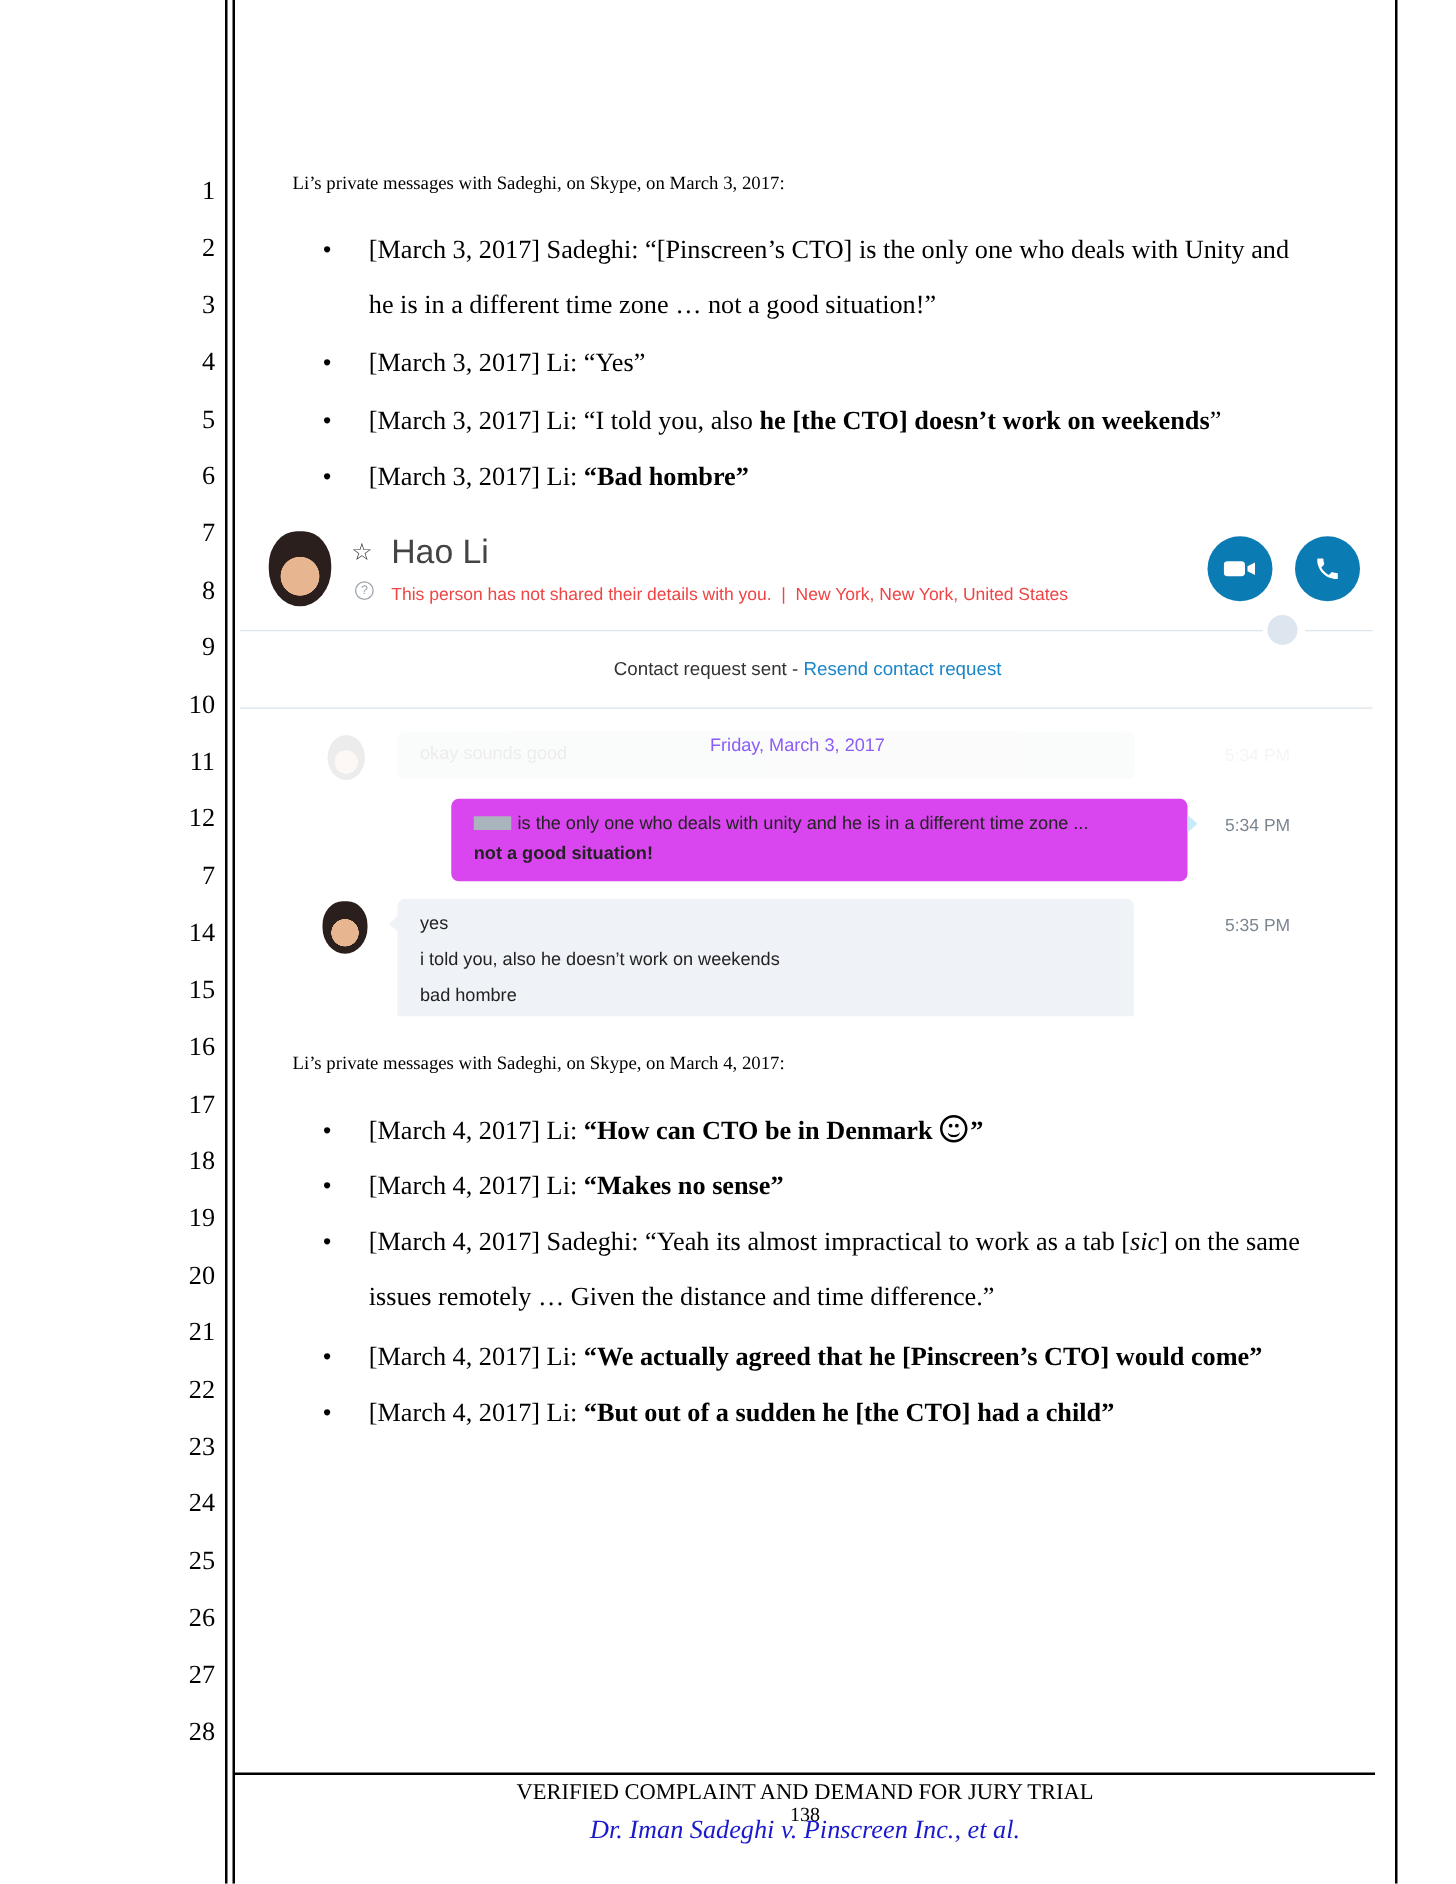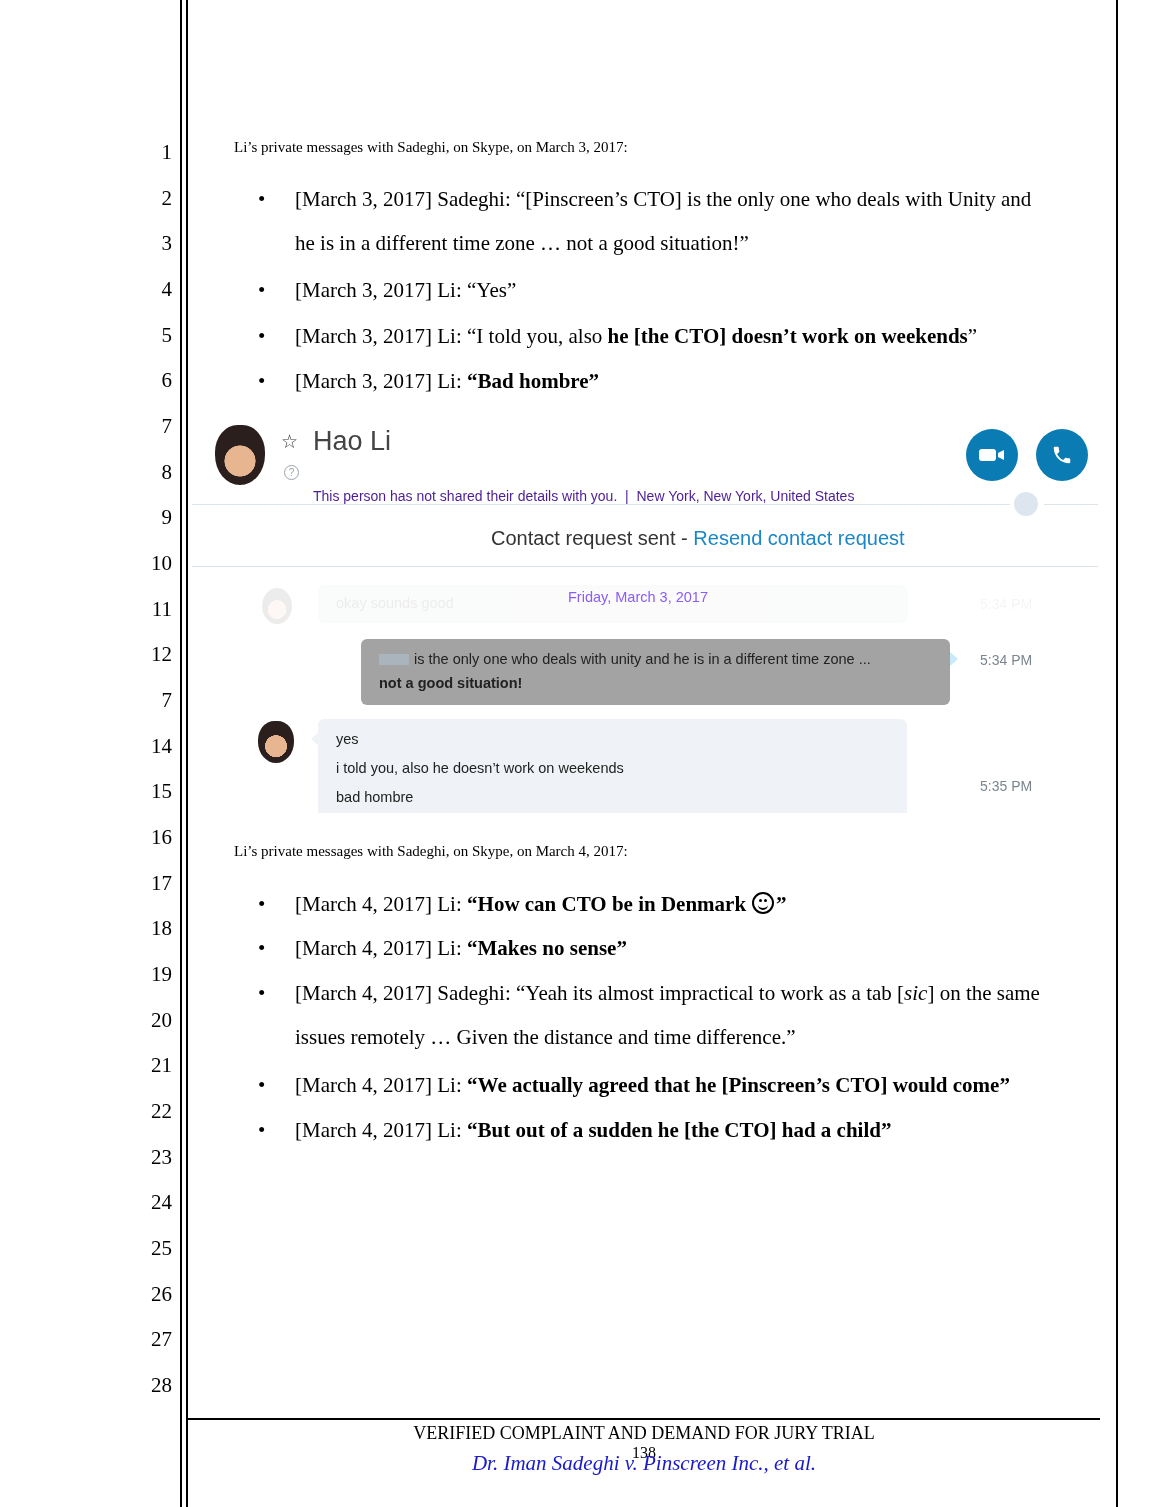--- a/index.html
+++ b/index.html
@@ -81,68 +81,68 @@
 
 <div class="bullet-row" style="top:369px">
   <span class="bullet-dot">•</span><span>[March 3, 2017] Li: </span><b>“Bad hombre”</b>
 </div>
 
 <div class="sk">
   <div class="avatar" style="left:215px;top:425px;width:50px;height:60px;border-radius:45% 45% 50% 50%;"></div>
   <div style="position:absolute;left:281px;top:430px;font-size:19px;color:#333;">☆</div>
   <div style="position:absolute;left:313px;top:426px;font-size:27px;color:#444;font-weight:300;">Hao Li</div>
   <div style="position:absolute;left:284px;top:465px;width:13px;height:13px;border:1.5px solid #9aa3ab;border-radius:50%;font-size:10px;line-height:13px;text-align:center;color:#9aa3ab;">?</div>
-  <div style="position:absolute;left:313px;top:488px;font-size:14px;color:#4c1d95;white-space:nowrap;">
+  <div style="position:absolute;left:313px;top:467px;font-size:14px;color:#ef4444;white-space:nowrap;">
     <span>This person has not shared their details with you.</span>&nbsp; <span>|</span> &nbsp;<span>New York, New York, United States</span>
   </div>
 
   <div class="circle-btn" style="left:966px;top:429px;">
     <svg width="26" height="16" viewBox="0 0 26 16">
         <rect x="0" y="2" width="17" height="12" rx="3" fill="#fff"></rect>
         <path d="M19 6 L25 3 L25 13 L19 10 Z" fill="#fff"></path>
       </svg>
   </div>
   <div class="circle-btn" style="left:1036px;top:429px;">
     <svg width="22" height="22" viewBox="0 0 24 24">
         <path fill="#fff" d="M6.6 10.8c1.4 2.8 3.8 5.1 6.6 6.6l2.2-2.2c.3-.3.7-.4 1-.2 1.1.4 2.3.6 3.6.6.6 0 1 .4 1 1V20c0 .6-.4 1-1 1C10.6 21 3 13.4 3 4c0-.6.4-1 1-1h3.5c.6 0 1 .4 1 1 0 1.3.2 2.5.6 3.6.1.3 0 .7-.2 1L6.6 10.8z"></path>
       </svg>
   </div>
 
   <div class="hline" style="left:192px;top:504px;width:818px;"></div>
   <div style="position:absolute;left:1014px;top:492px;width:24px;height:24px;border-radius:50%;background:#dde6ef;"></div>
   <div class="hline" style="left:1044px;top:504px;width:54px;"></div>
 
-  <div style="position:absolute;left:491px;top:527px;font-size:20px;color:#333;white-space:nowrap;">
+  <div style="position:absolute;left:491px;top:527px;font-size:15px;color:#333;white-space:nowrap;">
     <span>Contact request sent - </span><span style="color:#1a86c8;">Resend contact request</span>
   </div>
   <div class="hline" style="left:192px;top:566px;width:906px;"></div>
 
   <div style="opacity:0.08;">
     <div class="avatar" style="left:262px;top:588px;width:30px;height:36px;"></div>
     <div class="bubble" style="left:318px;top:585px;width:590px;height:38px;background:#c9d2da;"></div>
     <div style="position:absolute;left:336px;top:595px;font-size:14.5px;color:#222;">okay sounds good</div>
     <div class="time" style="left:980px;top:596px;">5:34 PM</div>
   </div>
   <div style="position:absolute;left:568px;top:589px;font-size:14.5px;color:#8b5cf6;">Friday, March 3, 2017</div>
 
-  <div class="bubble" style="left:361px;top:639px;width:589px;height:66px;background:#a3a3a3;">
+  <div class="bubble" style="left:361px;top:639px;width:589px;height:66px;background:#d946ef;">
     <div style="position:absolute;left:18px;top:12px;white-space:nowrap;"><span style="display:inline-block;width:30px;height:11px;background:#a9b4bc;margin-right:5px;vertical-align:-1px;"></span><span>is the only one who deals with unity and he is in a different time zone ...</span></div>
     <div style="position:absolute;left:18px;top:36px;white-space:nowrap;font-weight:bold;">not a good situation!</div>
     <div style="position:absolute;right:-8px;top:13px;width:0;height:0;border-top:7px solid transparent;border-bottom:7px solid transparent;border-left:8px solid #c7ebfa;"></div>
   </div>
   <div class="time" style="left:980px;top:652px;">5:34 PM</div>
 
   <div class="avatar" style="left:258px;top:721px;width:36px;height:42px;border-radius:45% 45% 50% 50%;"></div>
   <div class="bubble" style="left:318px;top:719px;width:589px;height:94px;background:#eff2f6;border-radius:6px 6px 0 0;">
     <div style="position:absolute;left:-7px;top:13px;width:0;height:0;border-top:7px solid transparent;border-bottom:7px solid transparent;border-right:8px solid #eff2f6;"></div>
     <div style="position:absolute;left:18px;top:12px;">yes</div>
     <div style="position:absolute;left:18px;top:41px;white-space:nowrap;">i told you, also he doesn’t work on weekends</div>
     <div style="position:absolute;left:18px;top:70px;">bad hombre</div>
   </div>
-  <div class="time" style="left:980px;top:732px;margin-top:46px;">5:35 PM</div>
+  <div class="time" style="left:980px;top:732px;">5:35 PM</div>
 </div>
 
 <div class="para" style="top:843px">Li’s private messages with Sadeghi, on Skype, on March 4, 2017:</div>
 
 <div class="bullet-row" style="top:892px">
   <span class="bullet-dot">•</span><span>[March 4, 2017] Li: </span><b>“How can CTO be in Denmark</b><span class="smile"><i></i></span><b>”</b>
 </div>
 
 <div class="bullet-row" style="top:936px">
   <span class="bullet-dot">•</span><span>[March 4, 2017] Li: </span><b>“Makes no sense”</b>

